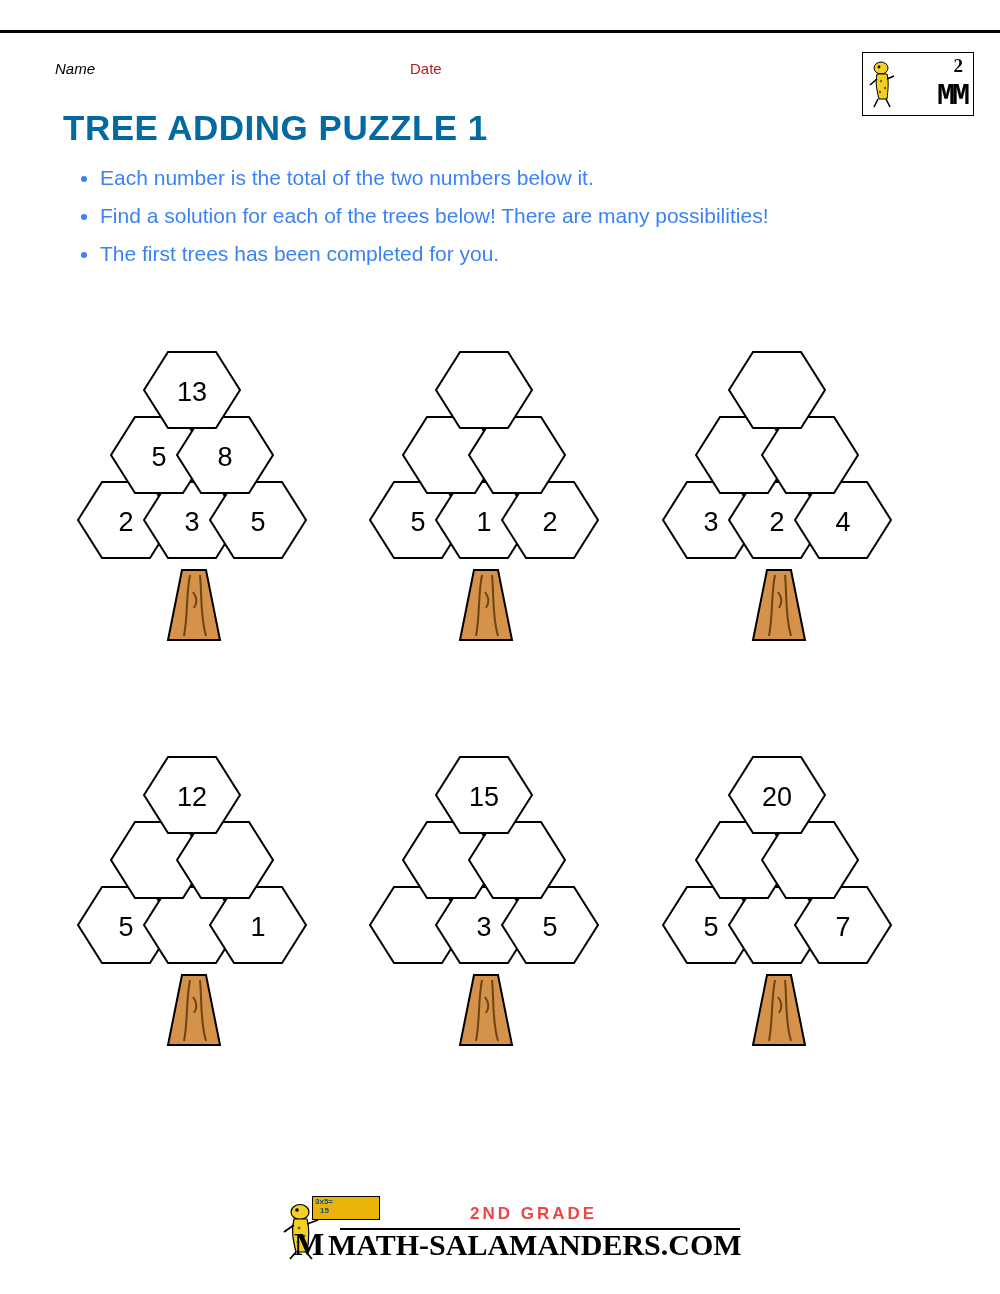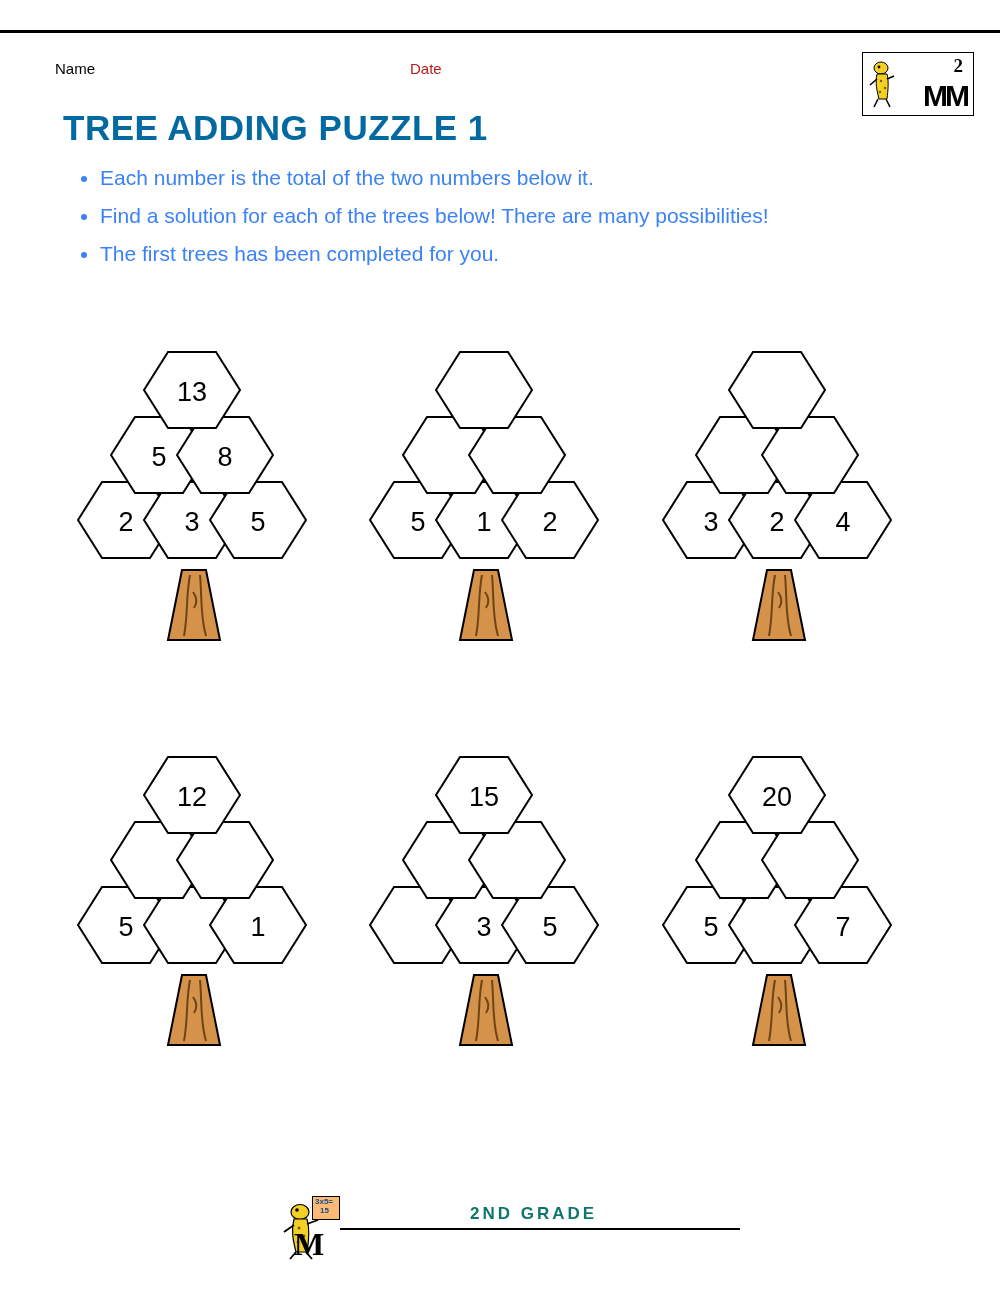--- a/index.html
+++ b/index.html
@@ -6,36 +6,36 @@
   body{
     width:1000px;height:1294px;position:relative;
     background:#fff;
     font-family:"Liberation Sans", sans-serif;
     overflow:hidden;
   }
   .top-rule{
     position:absolute;left:0;top:30px;width:1000px;height:3px;background:#000;
   }
   .name-label{
-    position:absolute;left:55px;top:60px;font-size:15px;color:#000;
+    position:absolute;left:55px;top:60px;font-size:15px;color:#000;font-style:italic;
   }
   .date-label{
     position:absolute;left:410px;top:60px;font-size:15px;color:#b91c1c;
   }
   .logo-box{
     position:absolute;right:26px;top:52px;width:110px;height:62px;
     border:1px solid #000;background:#fff;
   }
   .logo-box .sal{
     position:absolute;left:4px;top:6px;width:38px;height:50px;
   }
   .logo-box .mm{
     position:absolute;right:6px;bottom:2px;
     font-size:30px;font-weight:bold;letter-spacing:-3px;
-    font-family:Liberation Sans, sans-serif;color:#000;
+    font-family:Liberation Mono, monospace;color:#000;
   }
   .logo-box .two{
     position:absolute;right:10px;top:2px;font-size:19px;font-weight:bold;
     font-family:"Liberation Serif", serif;color:#000;
   }
   h1.title{
     position:absolute;left:55px;top:100px;margin:8px;
     font-size:35px;font-weight:bold;color:#0369a1;
     letter-spacing:0.5px;
   }
@@ -58,37 +58,37 @@
     fill:#000;
   }
   .footer{
     position:absolute;left:0;top:1190px;width:1000px;height:90px;
   }
   .footer-inner{
     position:absolute;left:280px;top:0;width:470px;height:80px;
   }
   .footer-grade{
     position:absolute;left:190px;top:14px;
-    font-size:17px;letter-spacing:3px;font-weight:bold;color:#0f766e;
+    font-size:17px;letter-spacing:3px;font-weight:bold;color:#ef4444;
     font-family:"Liberation Sans", sans-serif;
   }
   .footer-rule{
     position:absolute;left:60px;top:38px;width:400px;height:2px;background:#000;
   }
   .footer-url{
     position:absolute;left:48px;top:38px;
     font-size:30px;font-weight:bold;letter-spacing:0px;color:#000;
     font-family:"Liberation Serif", serif;
   }
   .footer-sal{position:absolute;left:0px;top:8px;width:60px;height:62px;}
   .footer-mm{
     position:absolute;left:14px;top:36px;font-size:32px;font-weight:bold;
     letter-spacing:-4px;font-family:"Liberation Serif", serif;color:#000;
   }
-  .sq{position:absolute;left:32px;top:6px;width:26px;height:22px;border:1px solid #000;background:#fdba74;}
+  .sq{position:absolute;left:32px;top:6px;width:26px;height:22px;border:1px solid #000;background:#eab308;padding-left:40px;}
   .sq span{position:absolute;left:2px;top:0px;font-size:8px;color:#1a4e86;font-weight:bold;}
   .sq span.b{top:9px;left:7px;}
 </style>
 </head>
 <body>
 
 <div class="top-rule"></div>
 
 <div class="name-label">Name</div>
 <div class="date-label">Date</div>
@@ -311,14 +311,15 @@
       <circle cx="24" cy="38" r="1.5" fill="#7a5a00"></circle>
       <circle cx="18" cy="44" r="1.5" fill="#7a5a00"></circle>
     </svg>
     <div class="sq">
       <span>3x5=</span>
       <span class="b">15</span>
     </div>
     <div class="footer-mm">M</div>
     <div class="footer-grade">2ND GRADE</div>
     <div class="footer-rule"></div>
+    <div class="footer-url">MATH-SALAMANDERS.COM</div>
   </div>
 </div>
 
 </body></html>

